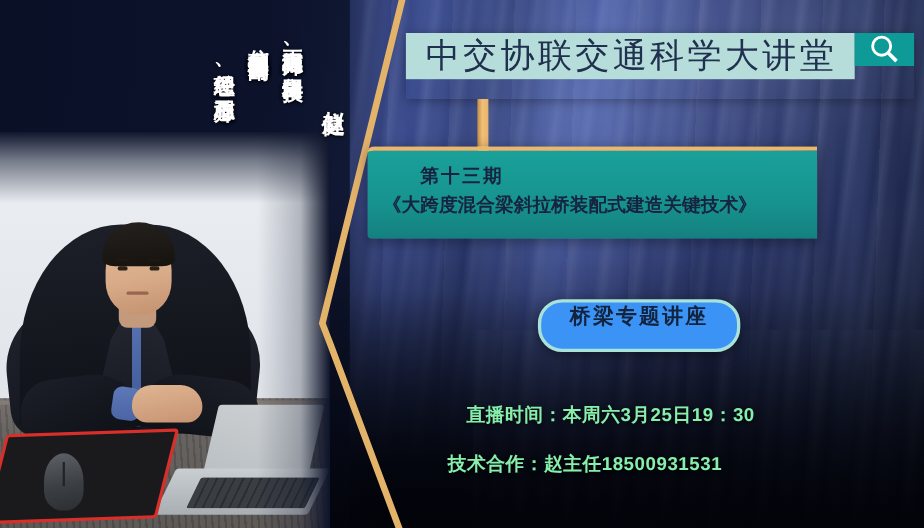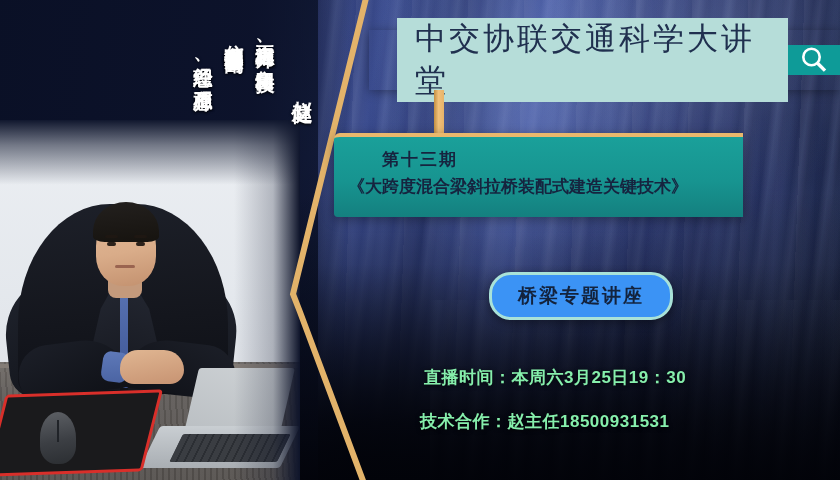--- a/index.html
+++ b/index.html
@@ -292,23 +292,22 @@
   .v-cred-2 { left: 221px; top: 30px; font-size: 19px; }
   .v-cred-3 { left: 190px; top: 52px; font-size: 19px; }
 
   
   .title-banner {
     position: absolute;
     left: 369px;
     top: 30px;
     height: 60px;
     display: flex;
-    align-items: center;
+    align-items: flex-start;
     box-shadow: 0 2px 10px rgba(0,0,0,0.35);
-    padding-left: 28px;
   }
   .title-text {
     background: #b6ddd9;
     color: #20304f;
     font-size: 31px;
     letter-spacing: 3px;
     display: flex;
     align-items: center;
     padding: 0 16px 0 18px;
     font-family: "Liberation Sans", "DejaVu Sans", sans-serif;
@@ -368,41 +367,40 @@
   .pill {
     position: absolute;
     left: 489px;
     top: 272px;
     width: 178px;
     height: 42px;
     background: #3b93f5;
     border: 3px solid #a9e2d8;
     border-radius: 22px;
     display: flex;
-    align-items: center;
     justify-content: center;
     color: #13233d;
     font-size: 19px;
     font-weight: bold;
     letter-spacing: 2px;
     box-shadow: 0 3px 10px rgba(0,0,0,0.4);
   }
 
   
   .info-line {
     position: absolute;
     color: #86efac;
     font-size: 17px;
     font-weight: bold;
     letter-spacing: 0.5px;
     text-shadow: 0 1px 4px rgba(0,0,0,0.85);
     white-space: nowrap;
   }
   .info-1 { left: 424px; top: 366px; }
-  .info-2 { left: 420px; top: 410px; }
+  .info-2 { left: 407px; top: 410px; }
 </style>
 </head>
 <body>
 
 <div id="poster">
 
   <div class="bg-base"></div>
   <div class="bg-towers"></div>
   <div class="bg-towers-glow"></div>
   <div class="bg-streaks"></div>

